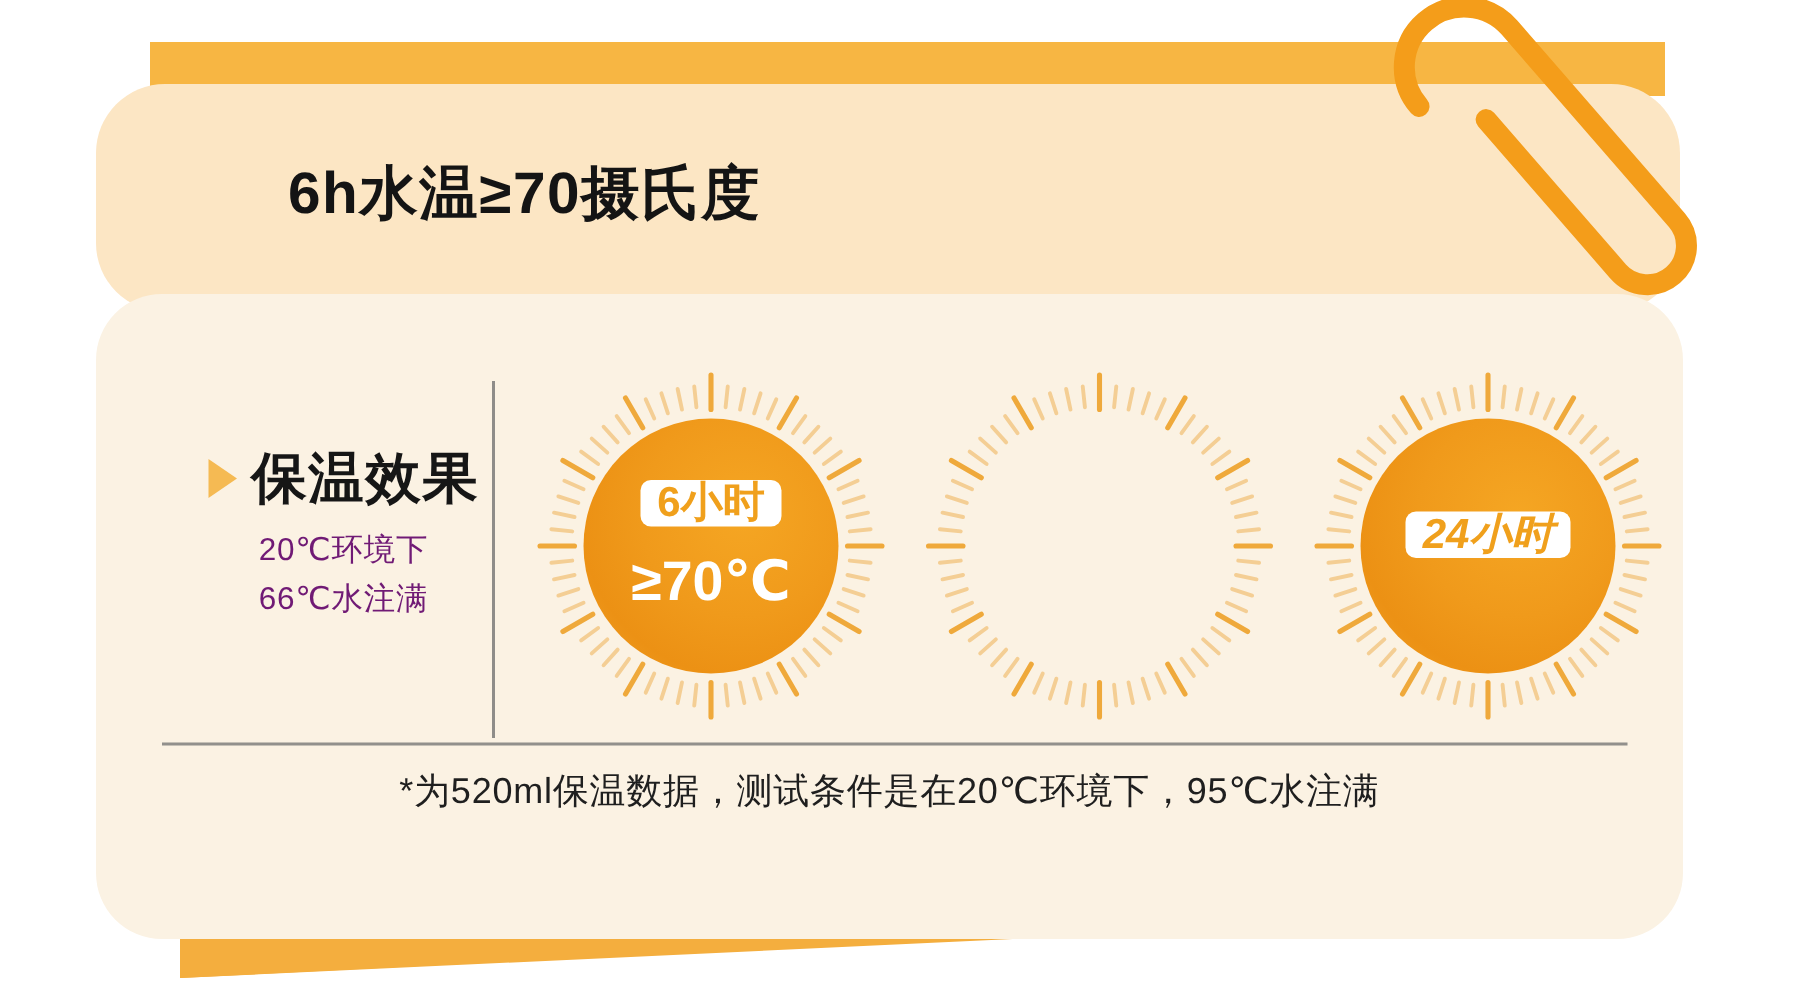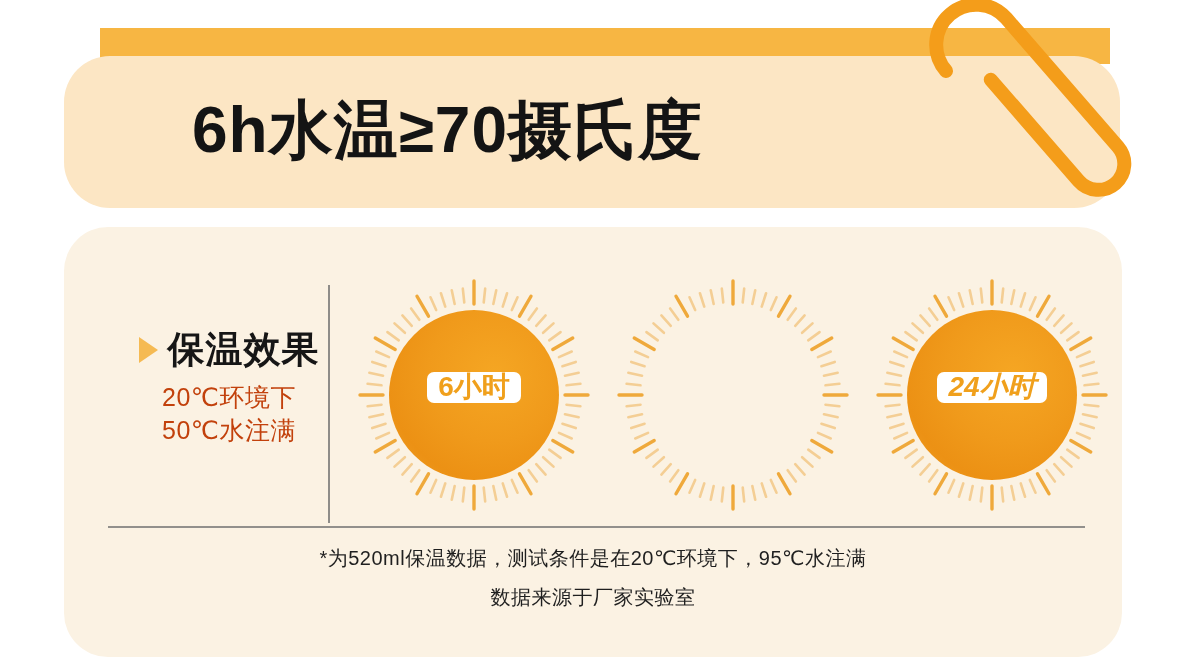--- a/index.html
+++ b/index.html
@@ -45,32 +45,32 @@
     position:absolute;
     left:64px; top:56px;
     width:1056px; height:152px;
     background:#FCE6C4;
     border-radius:46px;
     z-index:2;
   }
   .title-text {
     position:absolute;
     left:128px; top:32px;
-    font-size:64px;
+    font-size:39px;
     font-weight:bold;
     color:#141414;
     letter-spacing:1px;
     line-height:84px;
     white-space:nowrap;
   }
 
   
   .main-card {
     position:absolute;
-    left:64px; top:227px;
+    left:64px; top:196px;
     width:1058px; height:430px;
     background:#FBF2E3;
     border-radius:44px;
     z-index:3;
   }
 
   
   .left-block {
     position:absolute;
     left:40px; top:98px;
@@ -92,22 +92,22 @@
     flex:0 0 auto;
   }
   .left-title {
     font-size:37px;
     font-weight:bold;
     color:#161616;
     letter-spacing:1px;
     white-space:nowrap;
   }
   .left-sub {
-    font-size:25px;
-    color:#c2410c;
+    font-size:21px;
+    color:#701a75;
     line-height:33px;
     letter-spacing:0.5px;
     white-space:nowrap;
   }
 
   
   .v-divider {
     position:absolute;
     left:264px; top:58px;
     width:2px; height:238px;
@@ -166,21 +166,21 @@
     letter-spacing:0px;
     white-space:nowrap;
   }
 
   
   .footnote {
     position:absolute;
     left:0; top:312px;
     width:1058px;
     text-align:center;
-    font-size:20px;
+    font-size:24px;
     color:#1f1f1f;
     line-height:39px;
     letter-spacing:0.5px;
   }
 
   
   .clip {
     position:absolute;
     left:905px; top:-16px;
     width:300px; height:260px;
@@ -202,21 +202,21 @@
   </div>
 
   <div class="main-card">
 
     <div class="left-block">
       <div class="left-head">
         <span class="tri"></span>
         <span class="left-title">保温效果</span>
       </div>
       <div class="left-sub">20℃环境下</div>
-      <div class="left-sub">50℃水注满</div>
+      <div class="left-sub">66℃水注满</div>
     </div>
 
     <div class="v-divider"></div>
     <div class="h-divider"></div>
 
     <div class="sun s1">
       <svg class="rays" viewBox="0 0 236 236">
           <line x1="118.00" y1="27.00" x2="118.00" y2="4.00" stroke="#EFA93B" stroke-width="3.4" stroke-linecap="round"></line>
           <line x1="127.72" y1="25.51" x2="129.18" y2="11.59" stroke="#F4CE94" stroke-width="2.6" stroke-linecap="round"></line>
           <line x1="137.34" y1="27.03" x2="140.25" y2="13.34" stroke="#F4CE94" stroke-width="2.6" stroke-linecap="round"></line>
@@ -273,20 +273,21 @@
           <line x1="55.77" y1="48.89" x2="46.40" y2="38.48" stroke="#F4CE94" stroke-width="2.6" stroke-linecap="round"></line>
           <line x1="63.34" y1="42.76" x2="55.11" y2="31.44" stroke="#F4CE94" stroke-width="2.6" stroke-linecap="round"></line>
           <line x1="72.50" y1="39.19" x2="61.00" y2="19.27" stroke="#EFA93B" stroke-width="3.4" stroke-linecap="round"></line>
           <line x1="80.17" y1="33.04" x2="74.48" y2="20.25" stroke="#F4CE94" stroke-width="2.6" stroke-linecap="round"></line>
           <line x1="89.26" y1="29.55" x2="84.94" y2="16.24" stroke="#F4CE94" stroke-width="2.6" stroke-linecap="round"></line>
           <line x1="98.66" y1="27.03" x2="95.75" y2="13.34" stroke="#F4CE94" stroke-width="2.6" stroke-linecap="round"></line>
           <line x1="108.28" y1="25.51" x2="106.82" y2="11.59" stroke="#F4CE94" stroke-width="2.6" stroke-linecap="round"></line>
         </svg>
       <div class="disc">
         <div class="badge">6小时</div>
+        <div class="temp">≥70℃</div>
       </div>
     </div>
 
     <div class="sun s2">
       <svg class="rays" viewBox="0 0 236 236">
           <line x1="118.00" y1="27.00" x2="118.00" y2="4.00" stroke="#EFA93B" stroke-width="3.4" stroke-linecap="round"></line>
           <line x1="127.72" y1="25.51" x2="129.18" y2="11.59" stroke="#F4CE94" stroke-width="2.6" stroke-linecap="round"></line>
           <line x1="137.34" y1="27.03" x2="140.25" y2="13.34" stroke="#F4CE94" stroke-width="2.6" stroke-linecap="round"></line>
           <line x1="146.74" y1="29.55" x2="151.06" y2="16.24" stroke="#F4CE94" stroke-width="2.6" stroke-linecap="round"></line>
           <line x1="155.83" y1="33.04" x2="161.52" y2="20.25" stroke="#F4CE94" stroke-width="2.6" stroke-linecap="round"></line>
@@ -411,21 +412,20 @@
           <line x1="98.66" y1="27.03" x2="95.75" y2="13.34" stroke="#F4CE94" stroke-width="2.6" stroke-linecap="round"></line>
           <line x1="108.28" y1="25.51" x2="106.82" y2="11.59" stroke="#F4CE94" stroke-width="2.6" stroke-linecap="round"></line>
         </svg>
       <div class="disc">
         <div class="badge">24小时</div>
       </div>
     </div>
 
     <div class="footnote">
       <div>*为520ml保温数据，测试条件是在20℃环境下，95℃水注满</div>
-      <div>数据来源于厂家实验室</div>
     </div>
 
   </div>
 
   <svg class="clip" viewBox="0 0 300 260">
     <g transform="rotate(-41 150 130)">
       <path d="M96 26
                a40 40 0 0 1 80 0
                L176 196
                a26 26 0 0 1 -52 0

